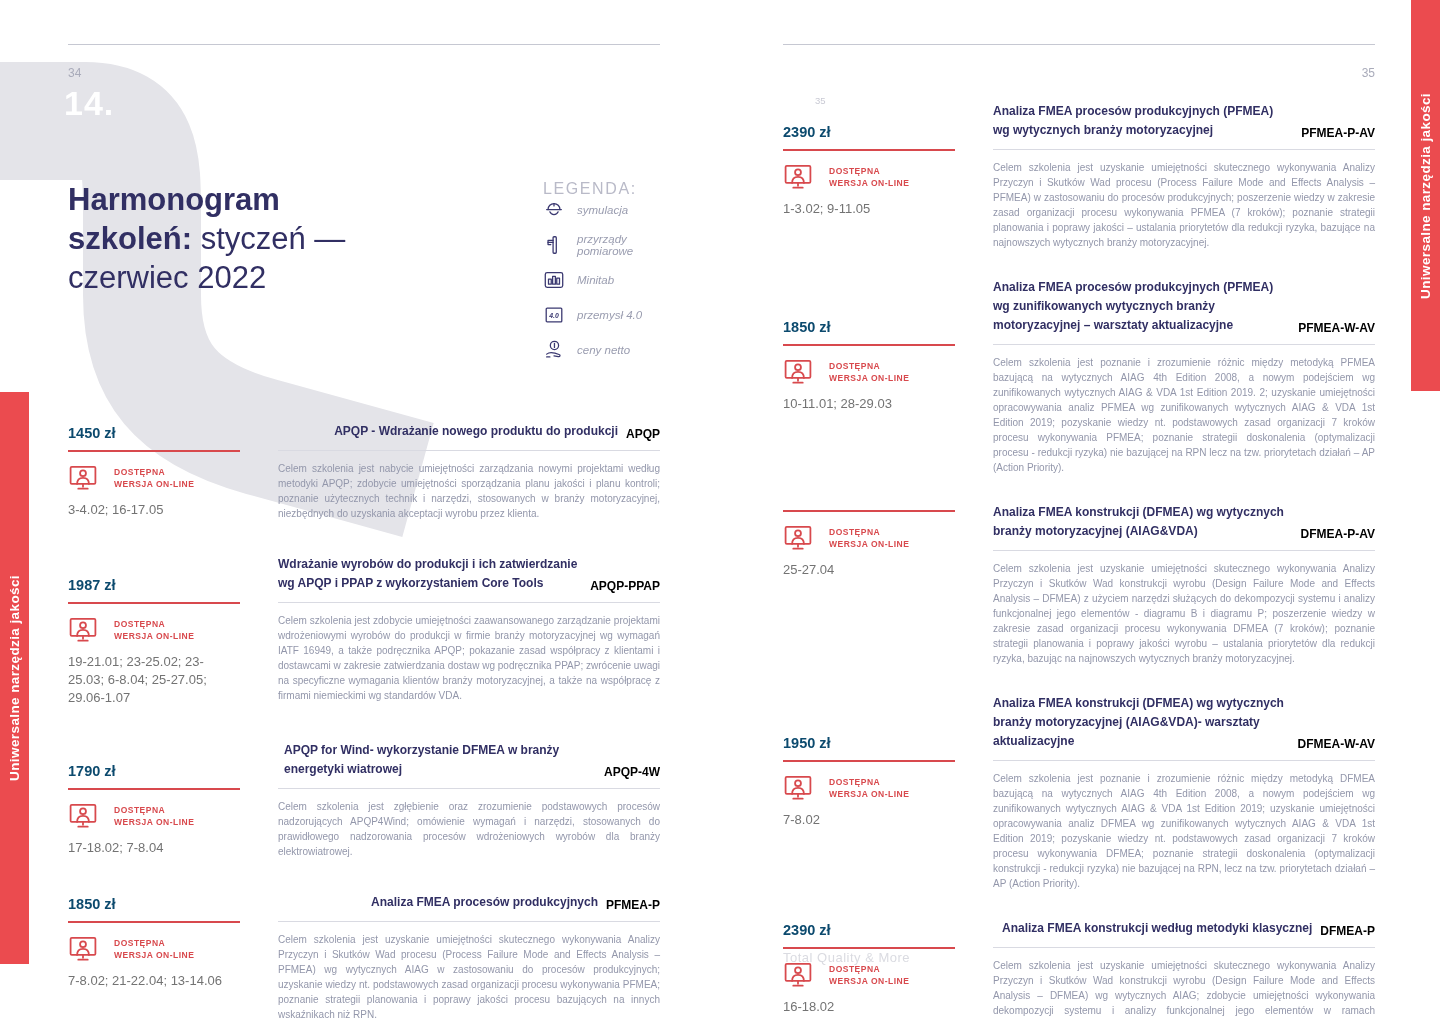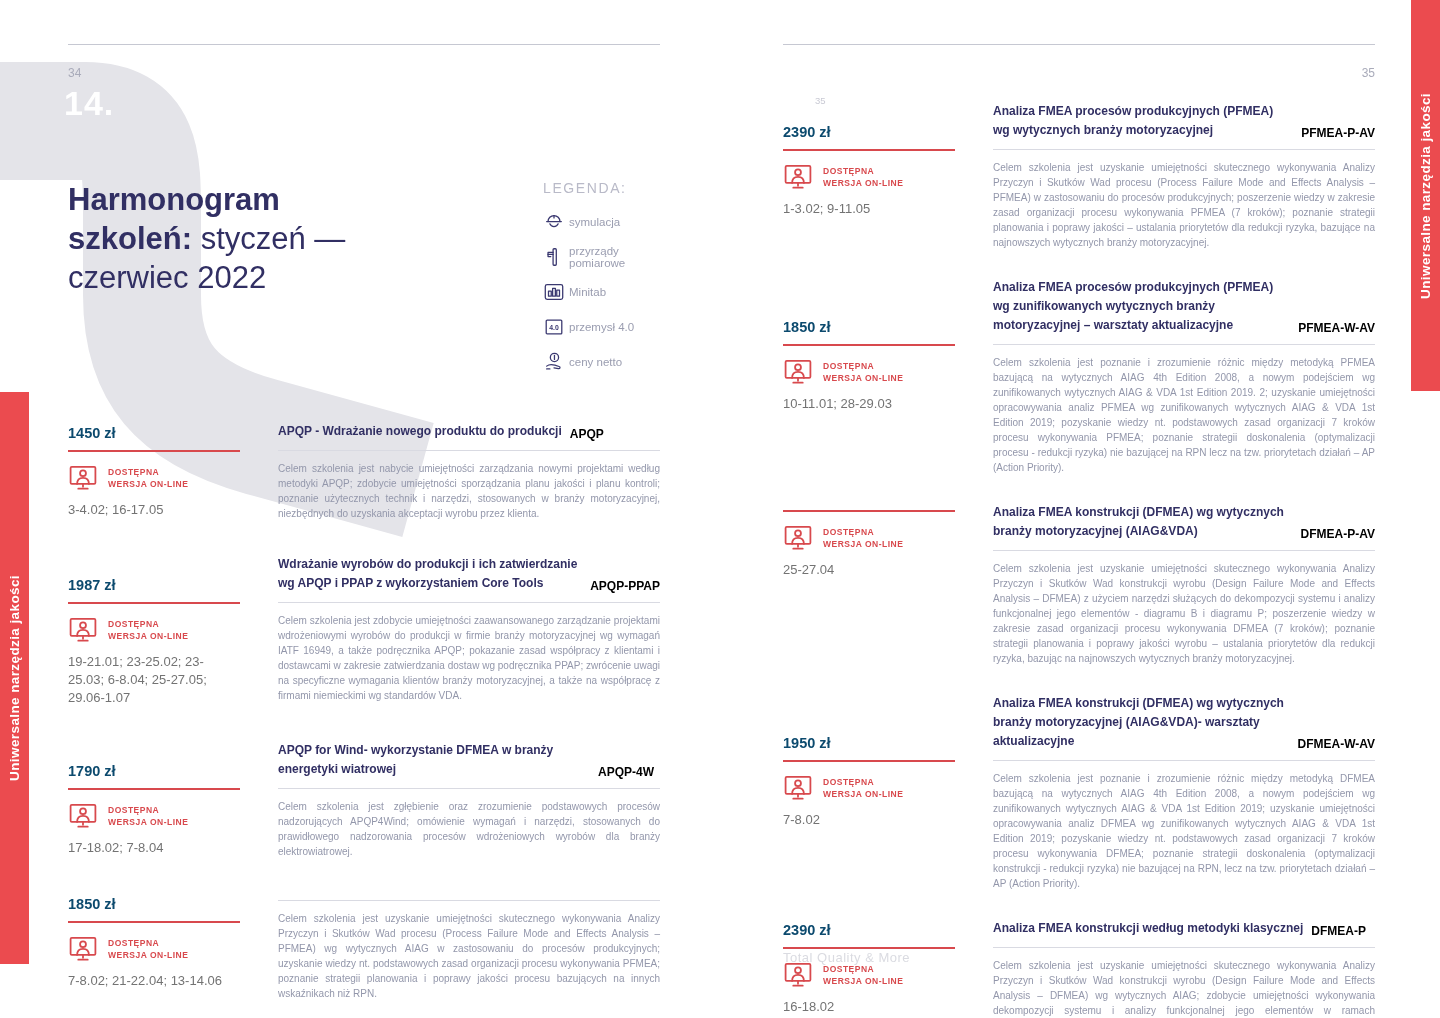--- a/index.html
+++ b/index.html
@@ -28,41 +28,41 @@
   .page-topline { border-top:1px solid #c6c8d2; margin-top:44px; }
   .page-number { font-size:12px; color:#a9abba; margin-top:21px; }
   .page-b .page-number { text-align:right; }
 
   
   .header { position:relative; height:340px; }
   .doc-title { position:absolute; left:0; top:100px; width:300px;
         font-size:31px; line-height:39px; color:#312f63; }
   .doc-title b { font-weight:bold; }
   .legend { position:absolute; left:475px; top:100px; }
-  .legend-heading { font-size:14px; letter-spacing:1.6px; color:#b9bac8; margin-bottom:14px; }
-  .legend-row { display:flex; align-items:center; gap:4px; margin-bottom:11px; height:24px; }
+  .legend-heading { font-size:16px; letter-spacing:1.6px; color:#b9bac8; }
+  .legend-row { display:flex; align-items:center; gap:12px; margin-bottom:11px; height:24px;font-style:italic; }
   .legend-row svg { flex:0 0 auto; }
   .legend-label { font-size:11.5px; color:#9a9db0; }
 
   
   .entry { display:flex; margin-bottom:32px; }
   .page-b .entry { margin-bottom:26px; }
   .price-col { width:172px; flex:0 0 172px; margin-right:38px; position:relative; }
   .content-col { flex:1; min-width:0; }
   .head { display:flex; align-items:flex-end; }
   .h1 { min-height:21px; } .h2 { min-height:40px; } .h3 { min-height:59px; }
   .price { font-size:14.5px; font-weight:bold; color:#0c4a6e; }
   .ghost { position:absolute; left:32px; top:-5px; font-size:9.5px; color:#c9cad4; font-weight:normal; }
   .price-rule { border-top:2px solid #d8494d; margin-top:9px; }
   .title-rule { border-top:1px solid #d9dae2; margin-top:9px; }
-  .online { display:flex; align-items:center; gap:10px; margin-top:13px; }
+  .online { display:flex; align-items:center; gap:16px; margin-top:13px; }
   .online-text { display:flex; flex-direction:column; font-size:8.5px; font-weight:bold;
         letter-spacing:.5px; color:#d8494d; line-height:12px; }
   .dates { font-size:13px; color:#737373; margin-top:10px; line-height:18px; }
-  .title-row { display:flex; justify-content:flex-start; align-items:flex-end; gap:8px; }
+  .title-row { display:flex; justify-content:flex-end; align-items:flex-end; gap:8px; }
   .ctitle { font-size:12px; font-weight:bold; line-height:19px; color:#312f63; max-width:312px; }
   .ctitle.wide { max-width:342px; }
   .ccode { font-size:12px; font-weight:bold; color:#000000; white-space:nowrap; }
   .desc { font-size:10px; line-height:15px; color:#9397ab; margin-top:10px; text-align:justify; }
 
   .footer-brand { position:absolute; left:783px; top:950px; z-index:2;
         font-size:13px; font-weight:normal; color:#dadbe1; letter-spacing:.5px; }
 
   .icon-navy { stroke:#3a3870; fill:none; stroke-width:1.4; stroke-linecap:round; stroke-linejoin:round; }
   .icon-red  { stroke:#d8494d; fill:none; stroke-width:1.5; stroke-linecap:round; stroke-linejoin:round; }
@@ -246,20 +246,24 @@
               <line x1="8" y1="20" x2="16" y2="20"></line>
           </svg>
           <div class="online-text">
             <span>DOSTĘPNA</span>
             <span><span>WERSJA</span> <b>ON-LINE</b></span>
           </div>
         </div>
         <div class="dates">7-8.02; 21-22.04; 13-14.06</div>
       </div>
       <div class="content-col">
+        <div class="head h1 title-row">
+          <span class="ctitle">Analiza FMEA procesów produkcyjnych</span>
+          <span class="ccode">PFMEA-P</span>
+        </div>
         <div class="title-rule"></div>
         <p class="desc">Celem szkolenia jest uzyskanie umiejętności skutecznego wykonywania Analizy Przyczyn i Skutków Wad procesu (Process Failure Mode and Effects Analysis – PFMEA) wg wytycznych AIAG w zastosowaniu do procesów produkcyjnych; uzyskanie wiedzy nt. podstawowych zasad organizacji procesu wykonywania PFMEA; poznanie strategii planowania i poprawy jakości procesu bazujących na innych wskaźnikach niż RPN.</p>
       </div>
     </div>
   </div>
 
   <div class="page page-b">
     <div class="page-topline"></div>
     <div class="page-number">35</div>
     <div style="height:20px"></div>

